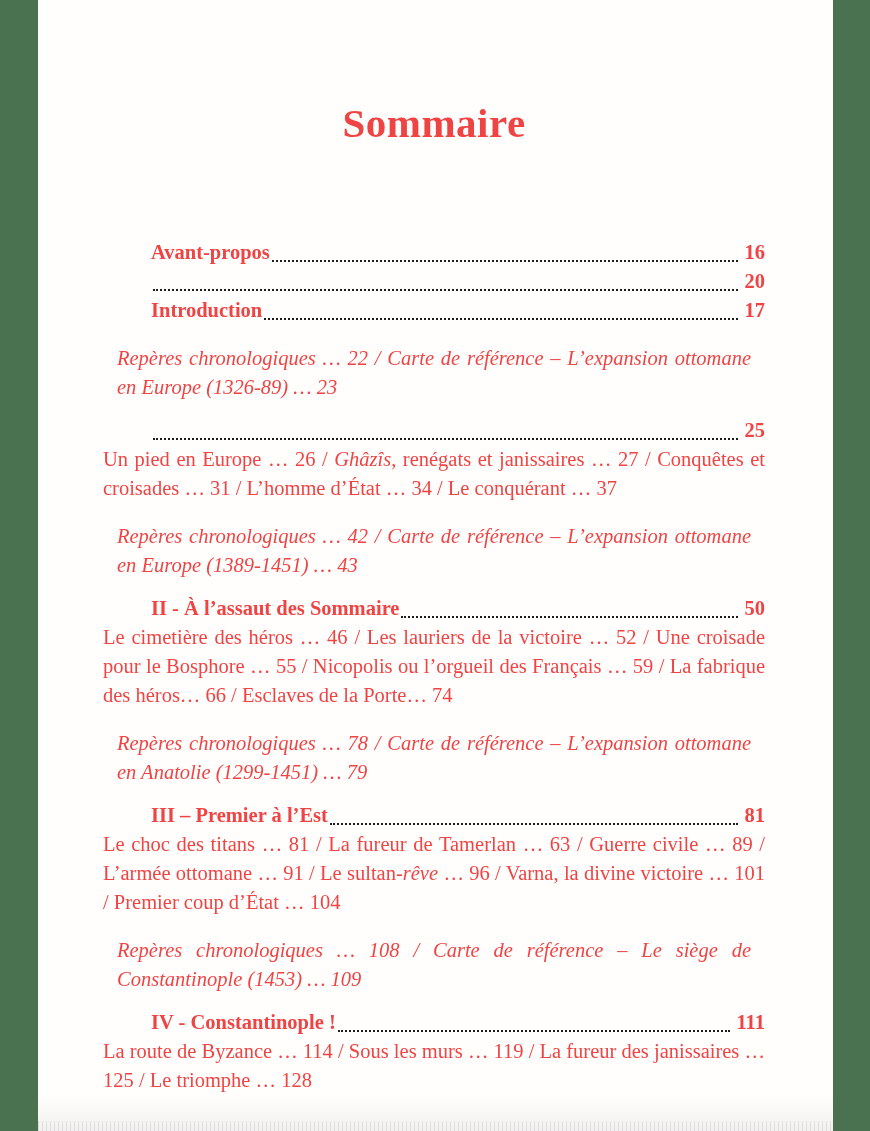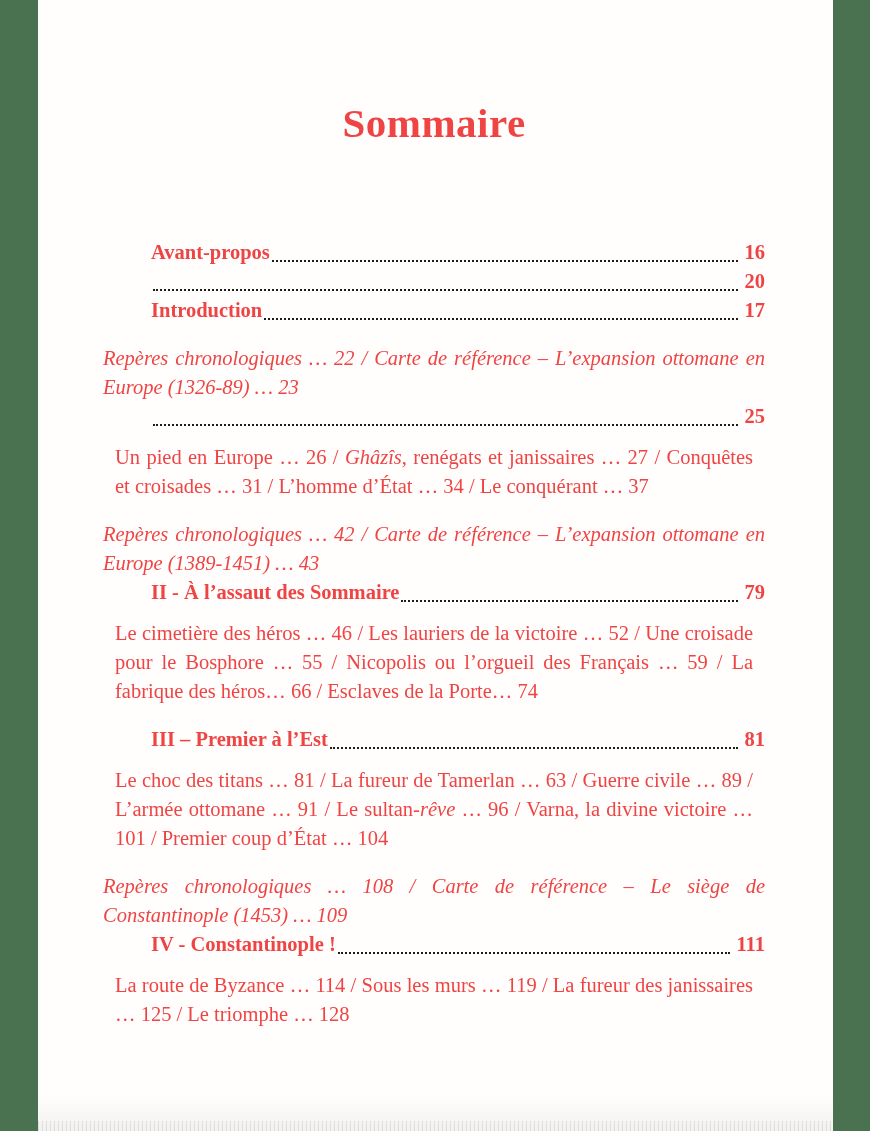--- a/index.html
+++ b/index.html
@@ -62,26 +62,26 @@
   }
   .leader {
     flex: 1 1 auto;
     min-width: 18px;
     align-self: flex-end;
     border-bottom: 2.6px dotted #1c1c1c;
     margin: 0 7px 5px 2px;
   }
   .pnum { font-weight: bold; }
   .reperes {
-    margin: 0;
+    margin: 14px;
     font-style: italic;
     text-align: justify;
   }
   .subitems {
-    margin: 12px;
+    margin: 0;
     text-align: justify;
   }
   .it { font-style: italic; }
   .section { margin-top: 19px; }
   .front-matter { margin: 0; }
 </style>
 </head>
 <body>
 
 <div class="photo">
@@ -116,26 +116,27 @@
             <span class="pnum">25</span>
           </div>
           <p class="subitems"><span>Un pied en Europe … 26 / </span><span class="it">Ghâzîs</span><span>, renégats et janissaires … 27 / Conquêtes et croisades … 31 / L’homme d’État … 34 / Le conquérant … 37</span></p>
         </div>
 
         <div class="section">
           <p class="reperes">Repères chronologiques … 42 / Carte de référence – L’expansion ottomane en Europe (1389-1451) … 43</p>
           <div class="toc-row">
             <span>II - À l’assaut des Sommaire</span>
             <span class="leader"></span>
-            <span class="pnum">79</span>
+            <span class="pnum">50</span>
           </div>
           <p class="subitems"><span>Le cimetière des héros … 46 / Les lauriers de la victoire … 52 / Une croisade pour le Bosphore … 55 / Nicopolis ou l’orgueil des Français … 59 / La fabrique des héros… 66 / Esclaves de la Porte… 74</span></p>
         </div>
 
         <div class="section">
+          <p class="reperes">Repères chronologiques … 78 / Carte de référence – L’expansion ottomane en Anatolie (1299-1451) … 79</p>
           <div class="toc-row">
             <span>III – Premier à l’Est</span>
             <span class="leader"></span>
             <span class="pnum">81</span>
           </div>
           <p class="subitems"><span>Le choc des titans … 81 / La fureur de Tamerlan … 63 / Guerre civile … 89 / L’armée ottomane … 91 / Le sultan-</span><span class="it">rêve</span><span> … 96 / Varna, la divine victoire … 101 / Premier coup d’État … 104</span></p>
         </div>
 
         <div class="section">
           <p class="reperes">Repères chronologiques … 108 / Carte de référence – Le siège de Constantinople (1453) … 109</p>

